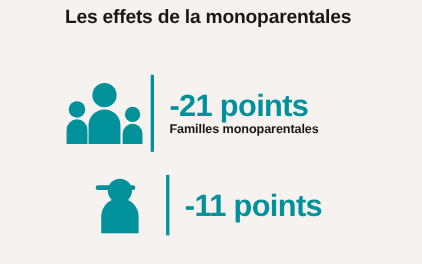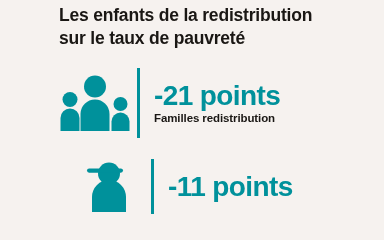--- a/index.html
+++ b/index.html
@@ -105,22 +105,21 @@
   #stat-row-2 .stat-caption { margin-top: 0px; }
 
   svg { display: block; }
 </style>
 </head>
 <body>
 
 <div id="infographic">
 
   <div class="title-block">
-    <div class="title-line">Les enfants de la redistribution</div>
-    <div class="title-line">sur le taux de pauvreté</div>
+    <div class="title-line">Les effets de la monoparentales</div>
   </div>
 
   <div class="stat-row" id="stat-row-1">
 
     <div class="icon-cell">
       <svg width="74" height="60" viewBox="0 0 74 60" aria-hidden="true">
 
         <circle cx="12" cy="26.5" r="7.5" fill="#00919B"></circle>
         <path d="M2.5 58 L2.5 45 a9.5 9.5 0 0 1 19 0 L21.5 58 Z" fill="#00919B"></path>
 
@@ -129,21 +128,21 @@
 
         <circle cx="62.5" cy="31" r="7" fill="#00919B"></circle>
         <path d="M53.5 58 L53.5 48.5 a9 9 0 0 1 18 0 L71.5 58 Z" fill="#00919B"></path>
       </svg>
     </div>
 
     <div class="divider"></div>
 
     <div class="text-cell">
       <div class="stat-value">-21 points</div>
-      <div class="stat-caption">Familles redistribution</div>
+      <div class="stat-caption">Familles monoparentales</div>
     </div>
 
   </div>
 
   <div class="stat-row" id="stat-row-2">
 
     <div class="icon-cell">
       <svg width="60" height="56" viewBox="0 0 60 56" aria-hidden="true">
 
         <circle cx="30" cy="15.5" r="11" fill="#00919B"></circle>

